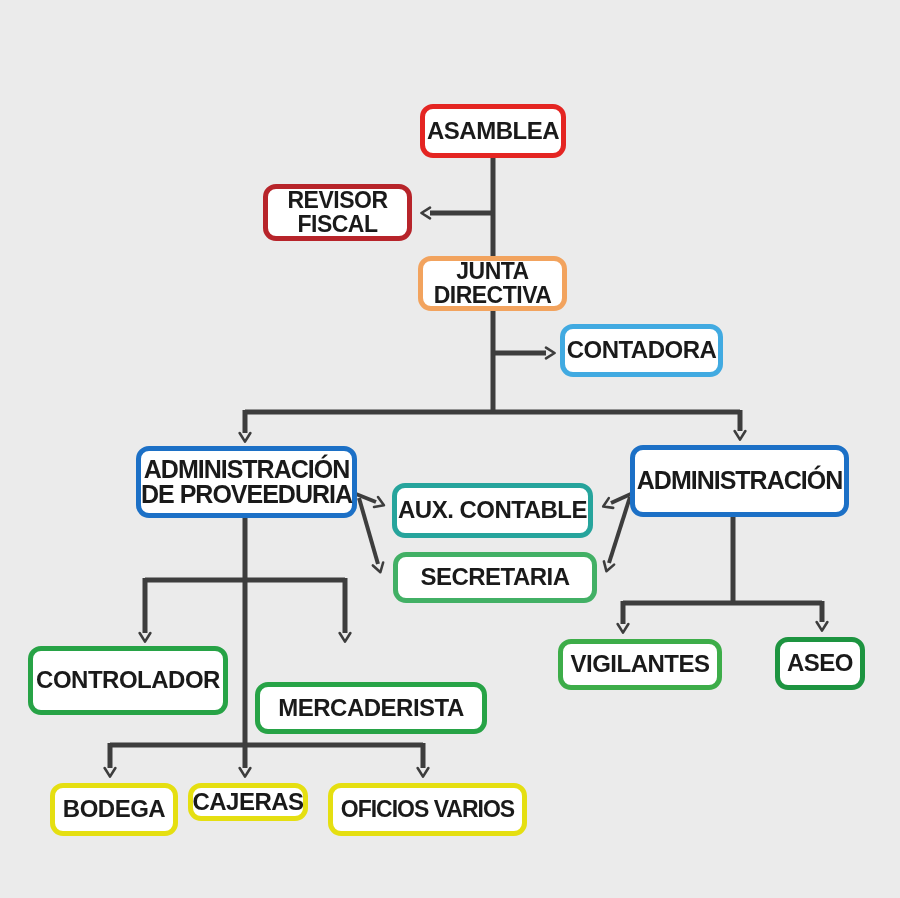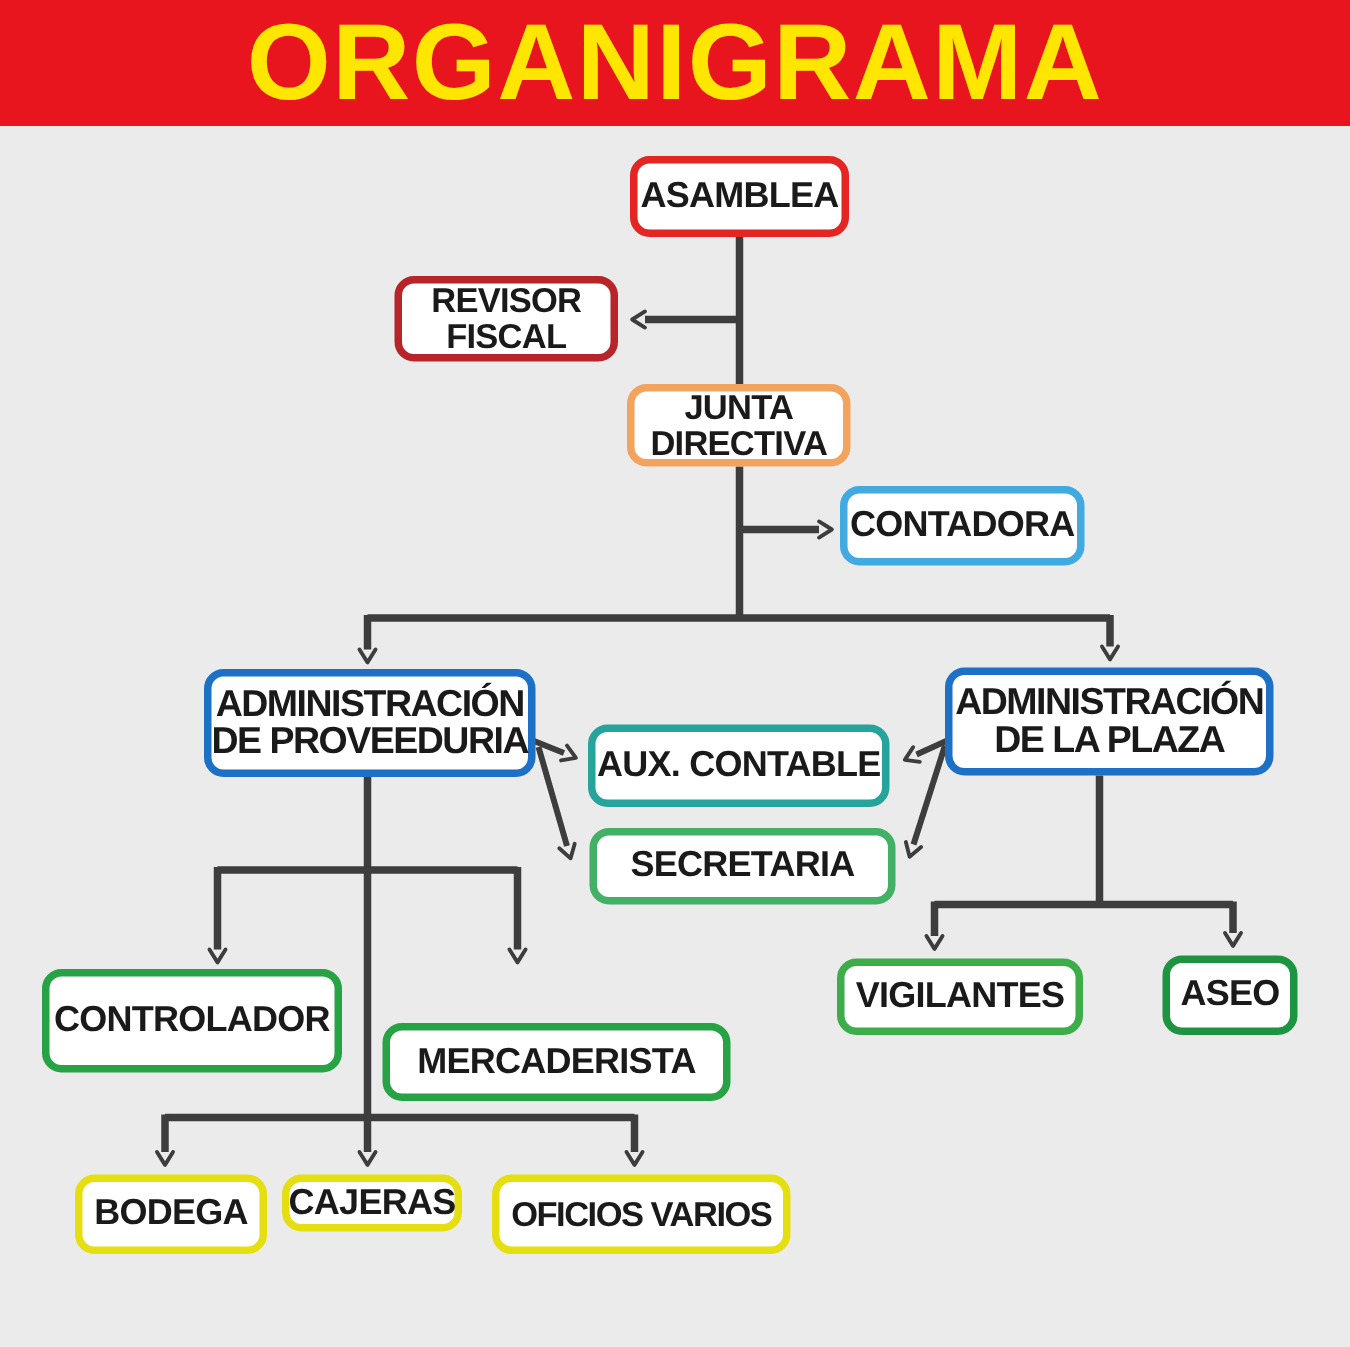--- a/index.html
+++ b/index.html
@@ -78,23 +78,20 @@
     <g stroke="#3d3d3d" stroke-width="4" fill="none">
 
       <path d="M356,494 L376,502" marker-end="url(#arrow)"></path>
       <path d="M359,498 L378,564" marker-end="url(#arrow)"></path>
 
       <path d="M633,493 L611,503" marker-end="url(#arrow)"></path>
       <path d="M630,497 L609,563" marker-end="url(#arrow)"></path>
     </g>
   </svg>
 
-  <div class="header">
-    <h1>ORGANIGRAMA</h1>
-  </div>
 
   <div class="node n-asamblea" style="border-color: rgb(228, 37, 34);">
     <span>ASAMBLEA</span>
   </div>
 
   <div class="node n-revisor" style="border-color: rgb(183, 36, 42);">
     <span>REVISOR</span>
     <span>FISCAL</span>
   </div>
 
@@ -107,21 +104,20 @@
     <span>CONTADORA</span>
   </div>
 
   <div class="node n-proveeduria" style="border-color: rgb(28, 112, 198);">
     <span>ADMINISTRACIÓN</span>
     <span>DE PROVEEDURIA</span>
   </div>
 
   <div class="node n-plaza" style="border-color: rgb(28, 112, 198);">
     <span>ADMINISTRACIÓN</span>
-    <span>DE LA PLAZA</span>
   </div>
 
   <div class="node n-aux" style="border-color: rgb(38, 164, 156);">
     <span>AUX. CONTABLE</span>
   </div>
 
   <div class="node n-secretaria" style="border-color: rgb(66, 176, 101);">
     <span>SECRETARIA</span>
   </div>
 

